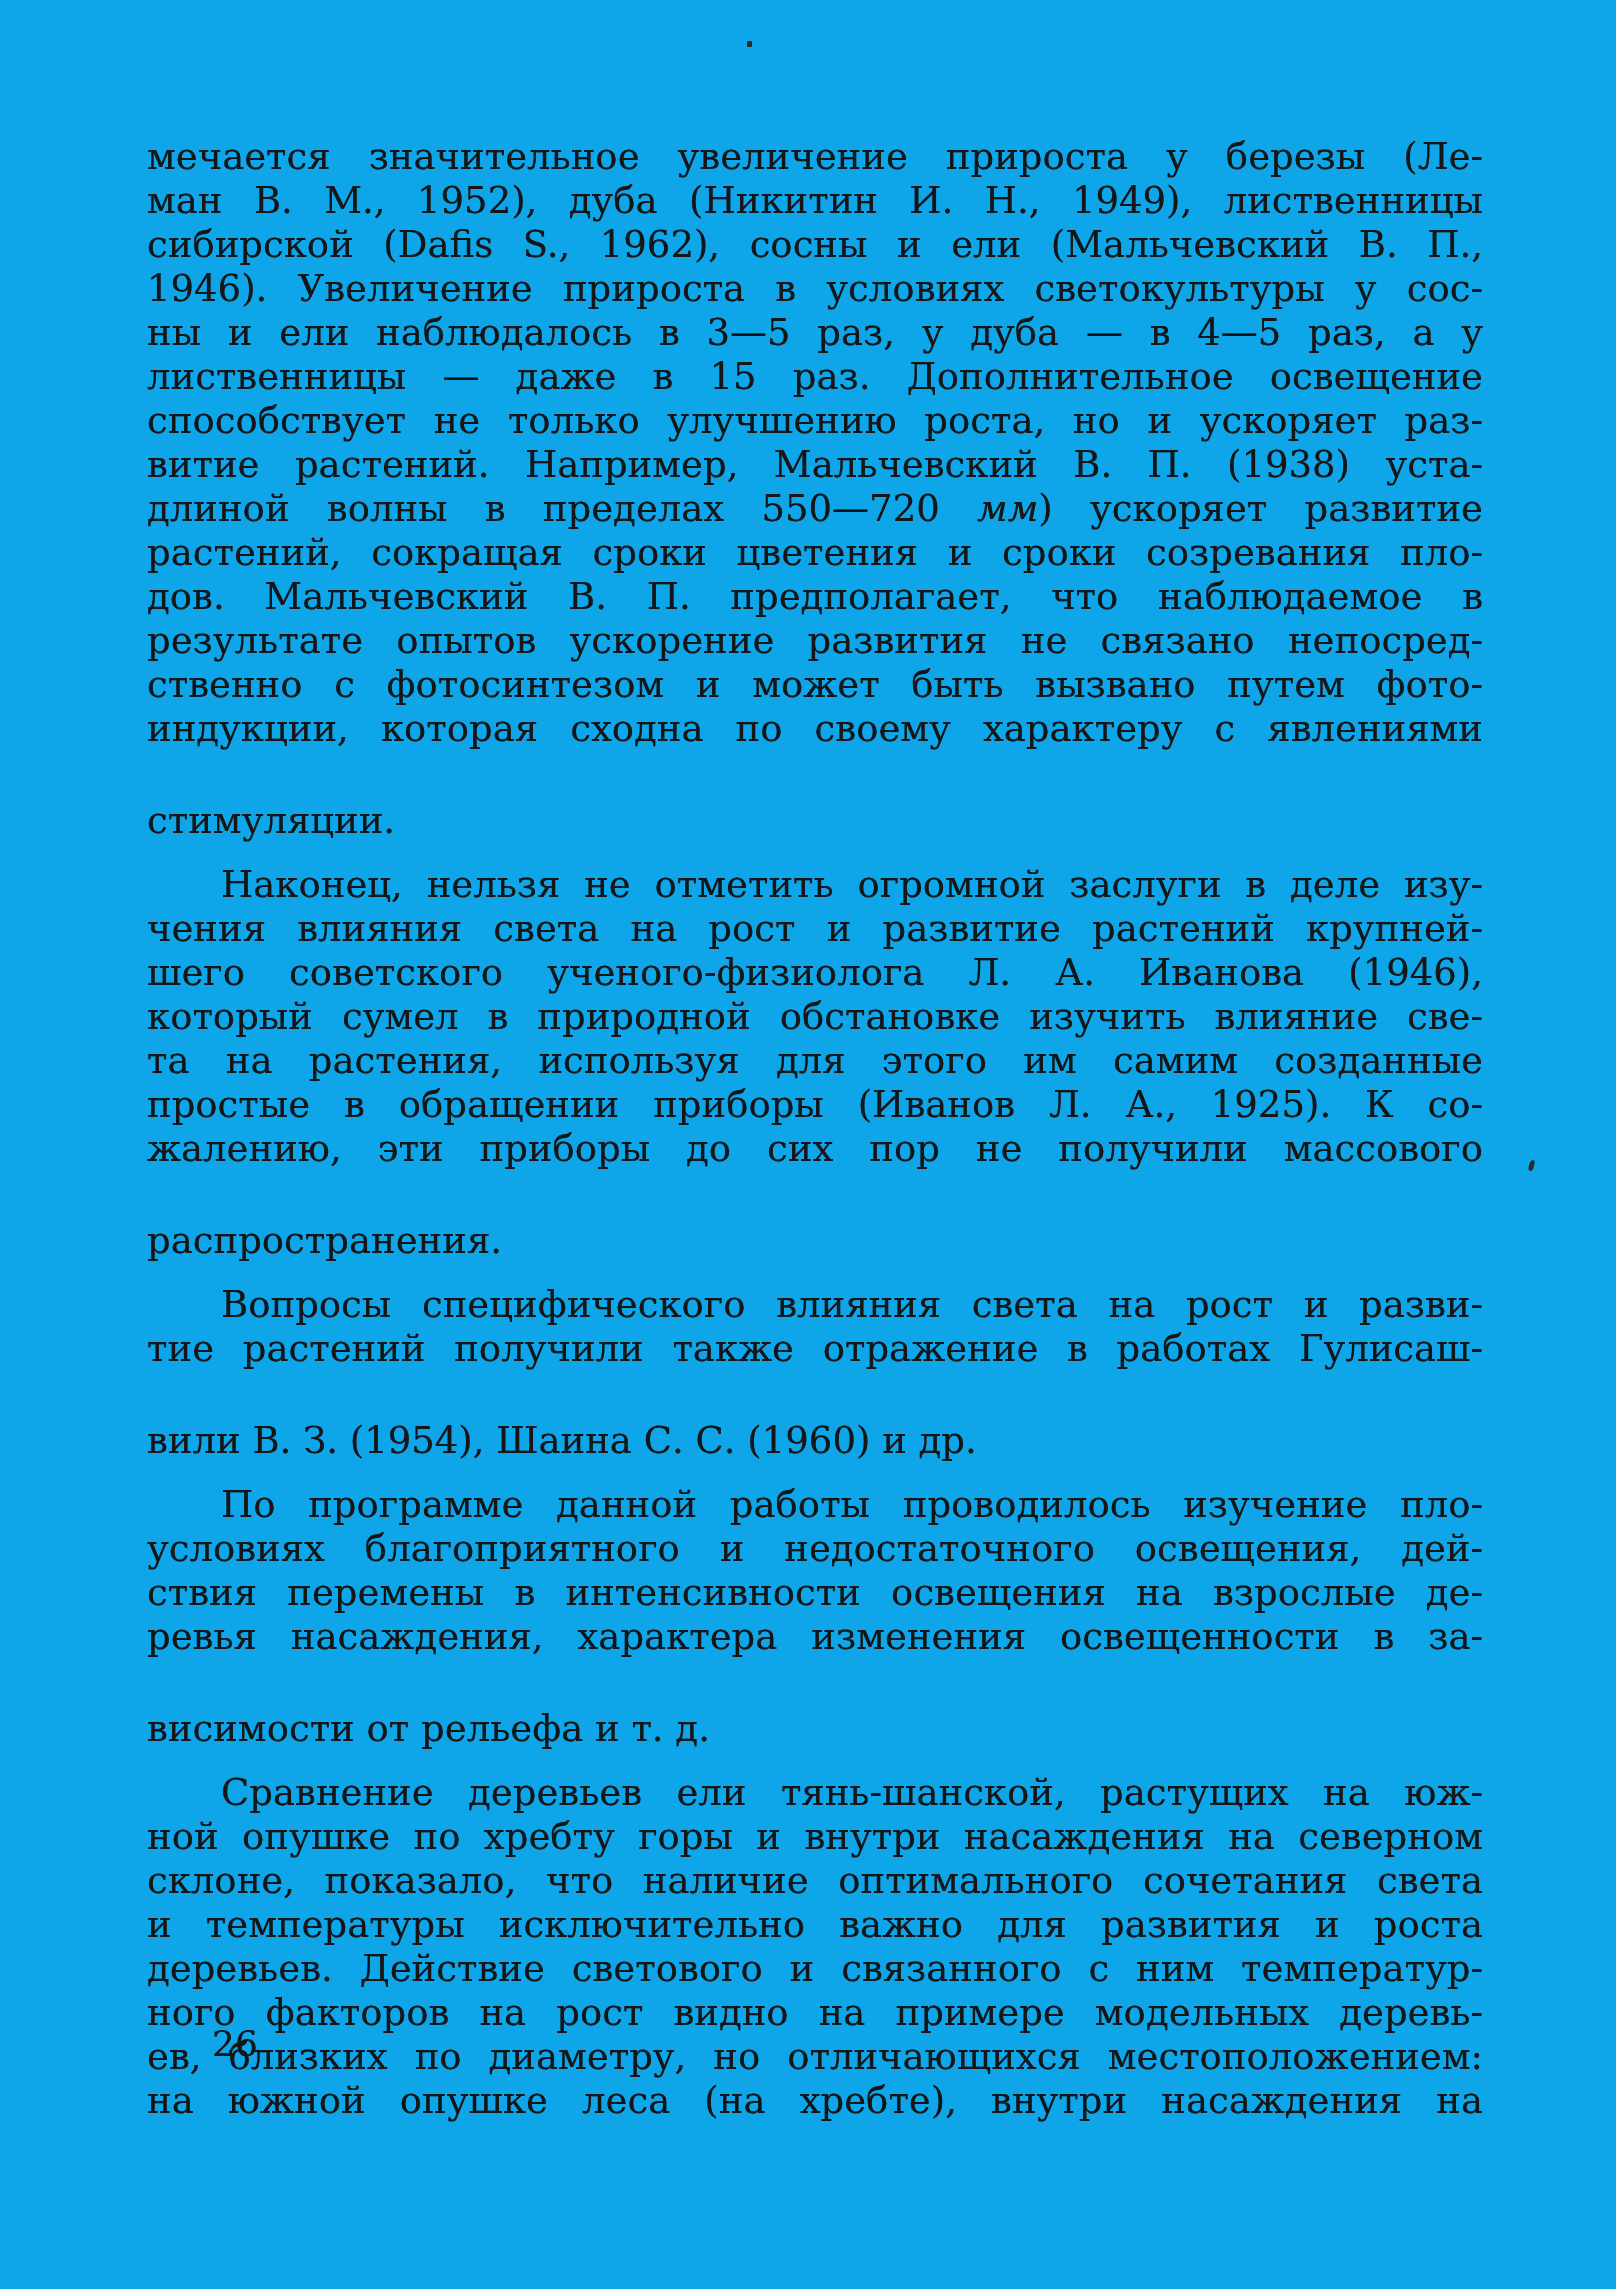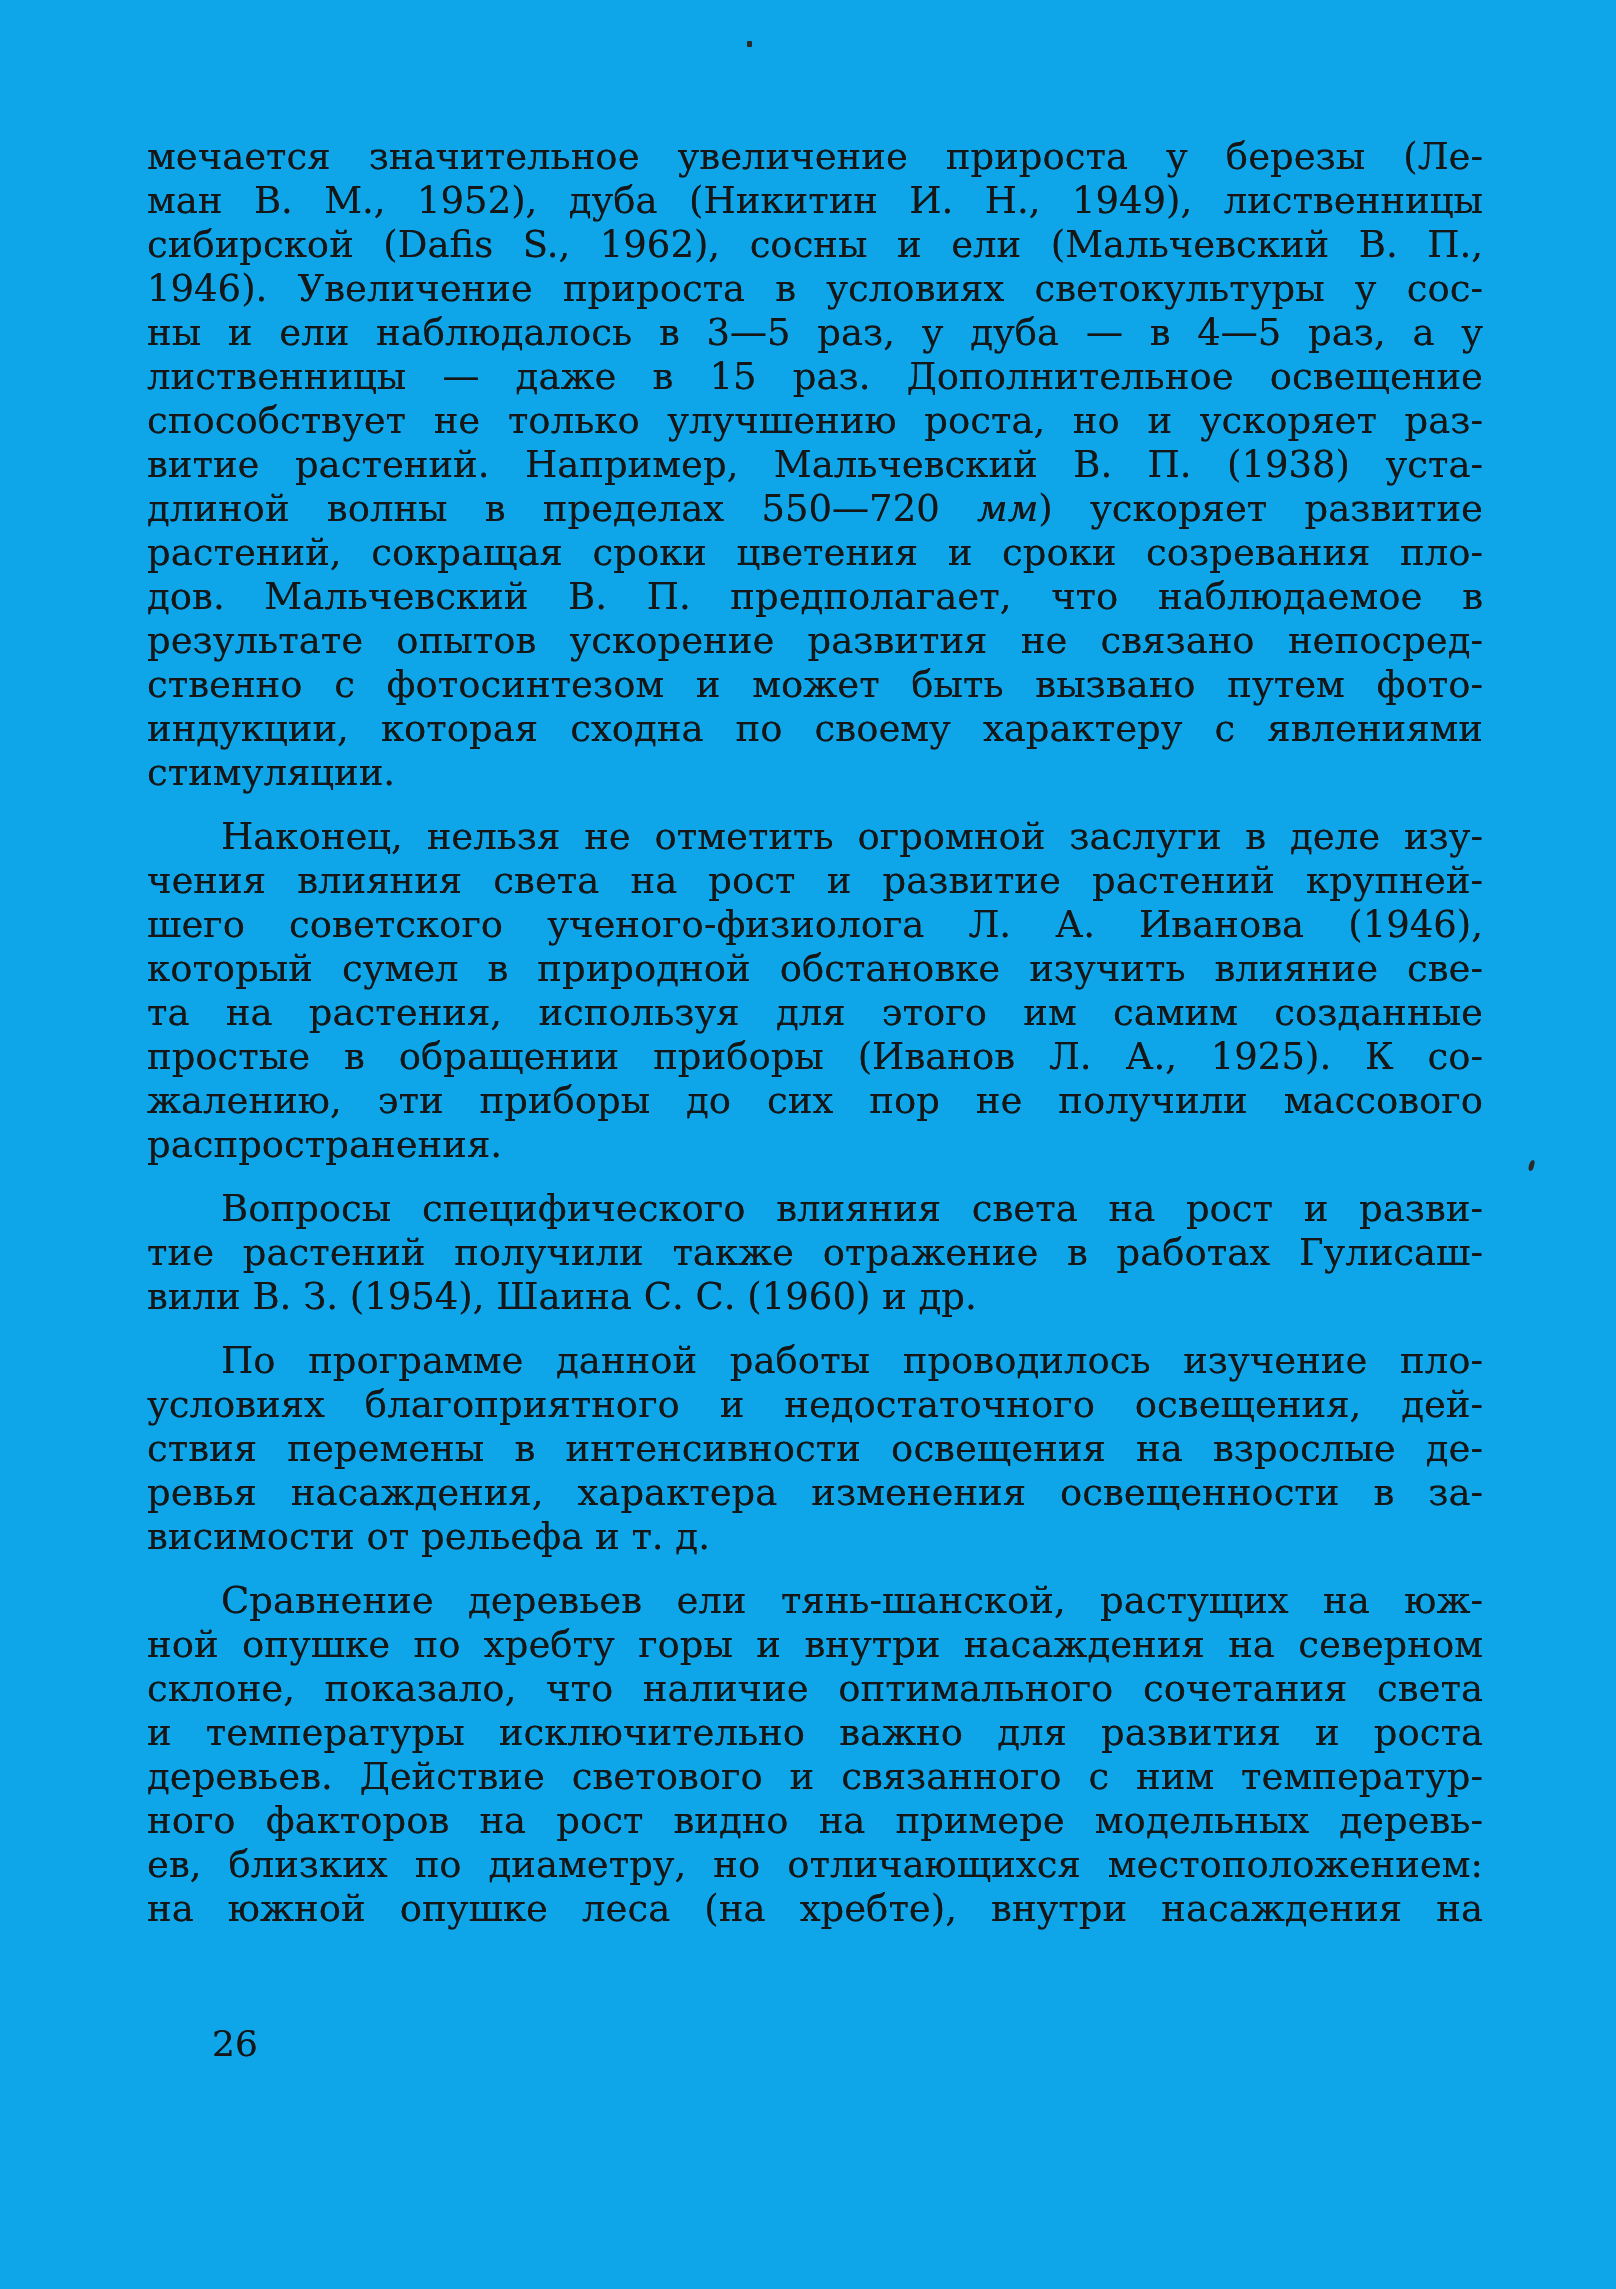--- a/index.html
+++ b/index.html
@@ -30,20 +30,21 @@
     text-align-last: justify;
     white-space: nowrap;
     text-shadow: 0 0 0.5px rgba(10,10,10,0.55);
   }
   .line.indent {
     padding-left: 74px;
     margin-top: 20px;
   }
   .line.endline {
     text-align-last: left;
+    margin-top: 48px;
   }
   .line i {
     font-style: italic;
     margin-top: 13px;
   }
   .page-number {
     position: absolute;
     left: 212px;
     top: 2022px;
     font-size: 36px;

